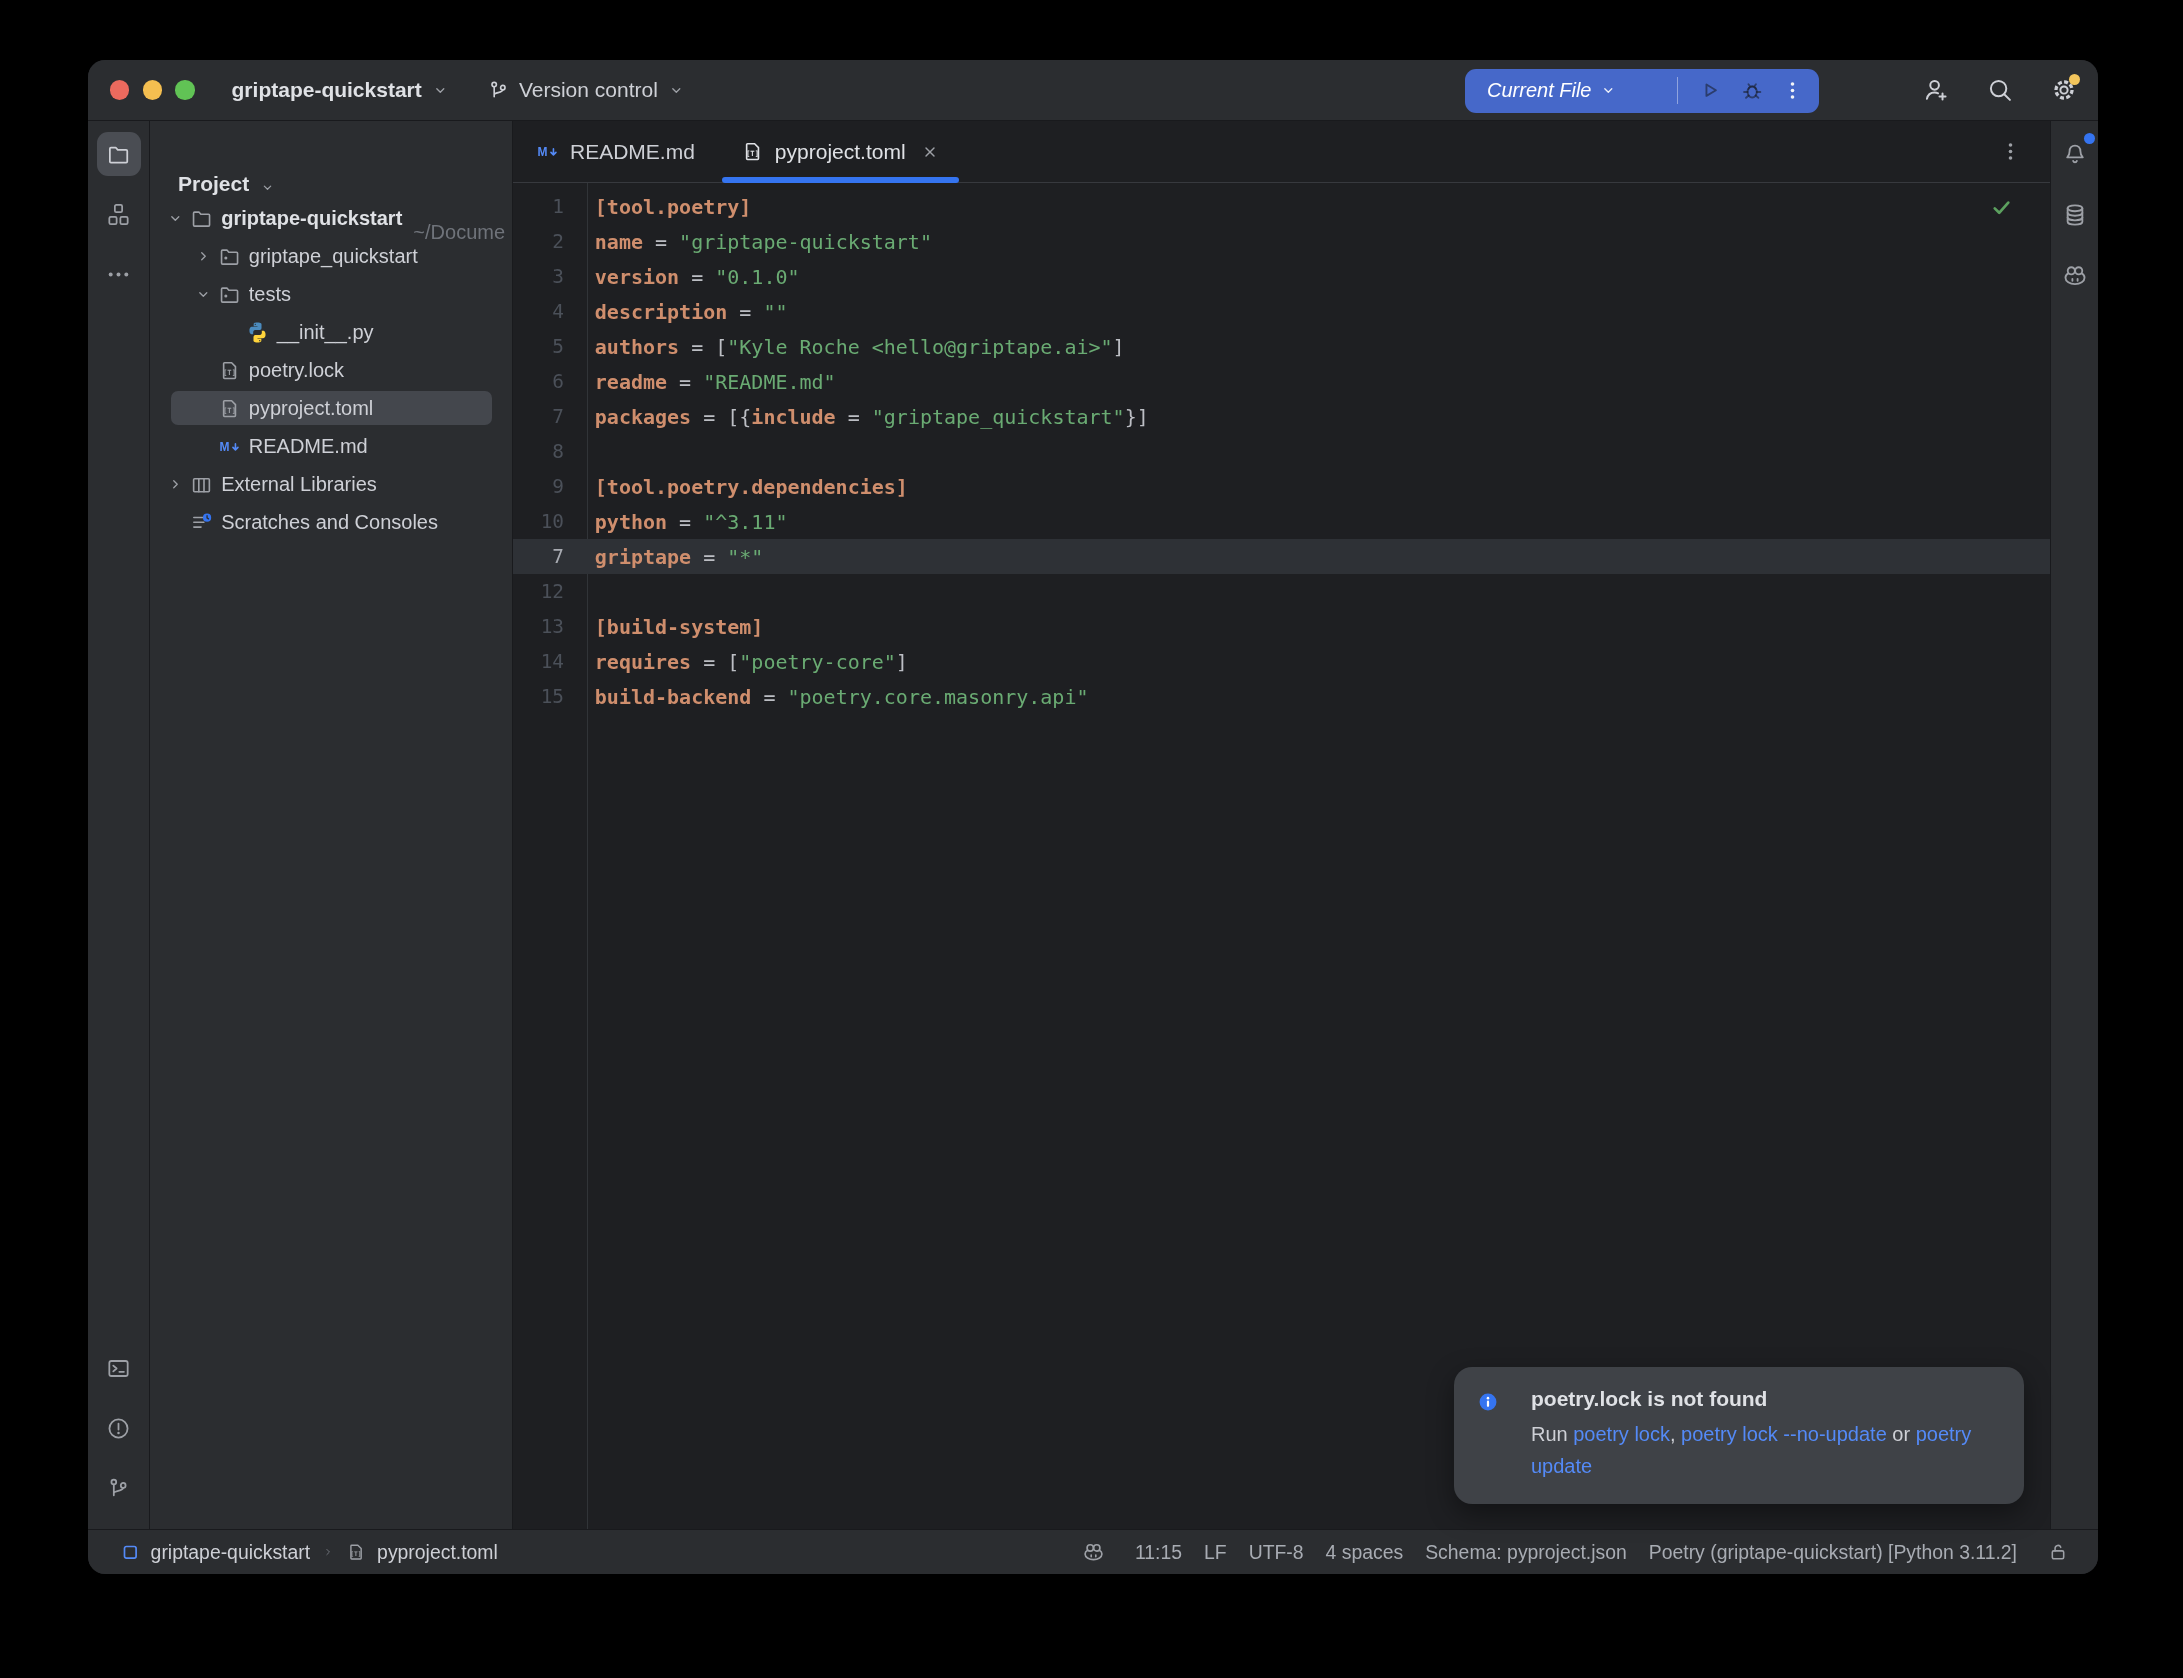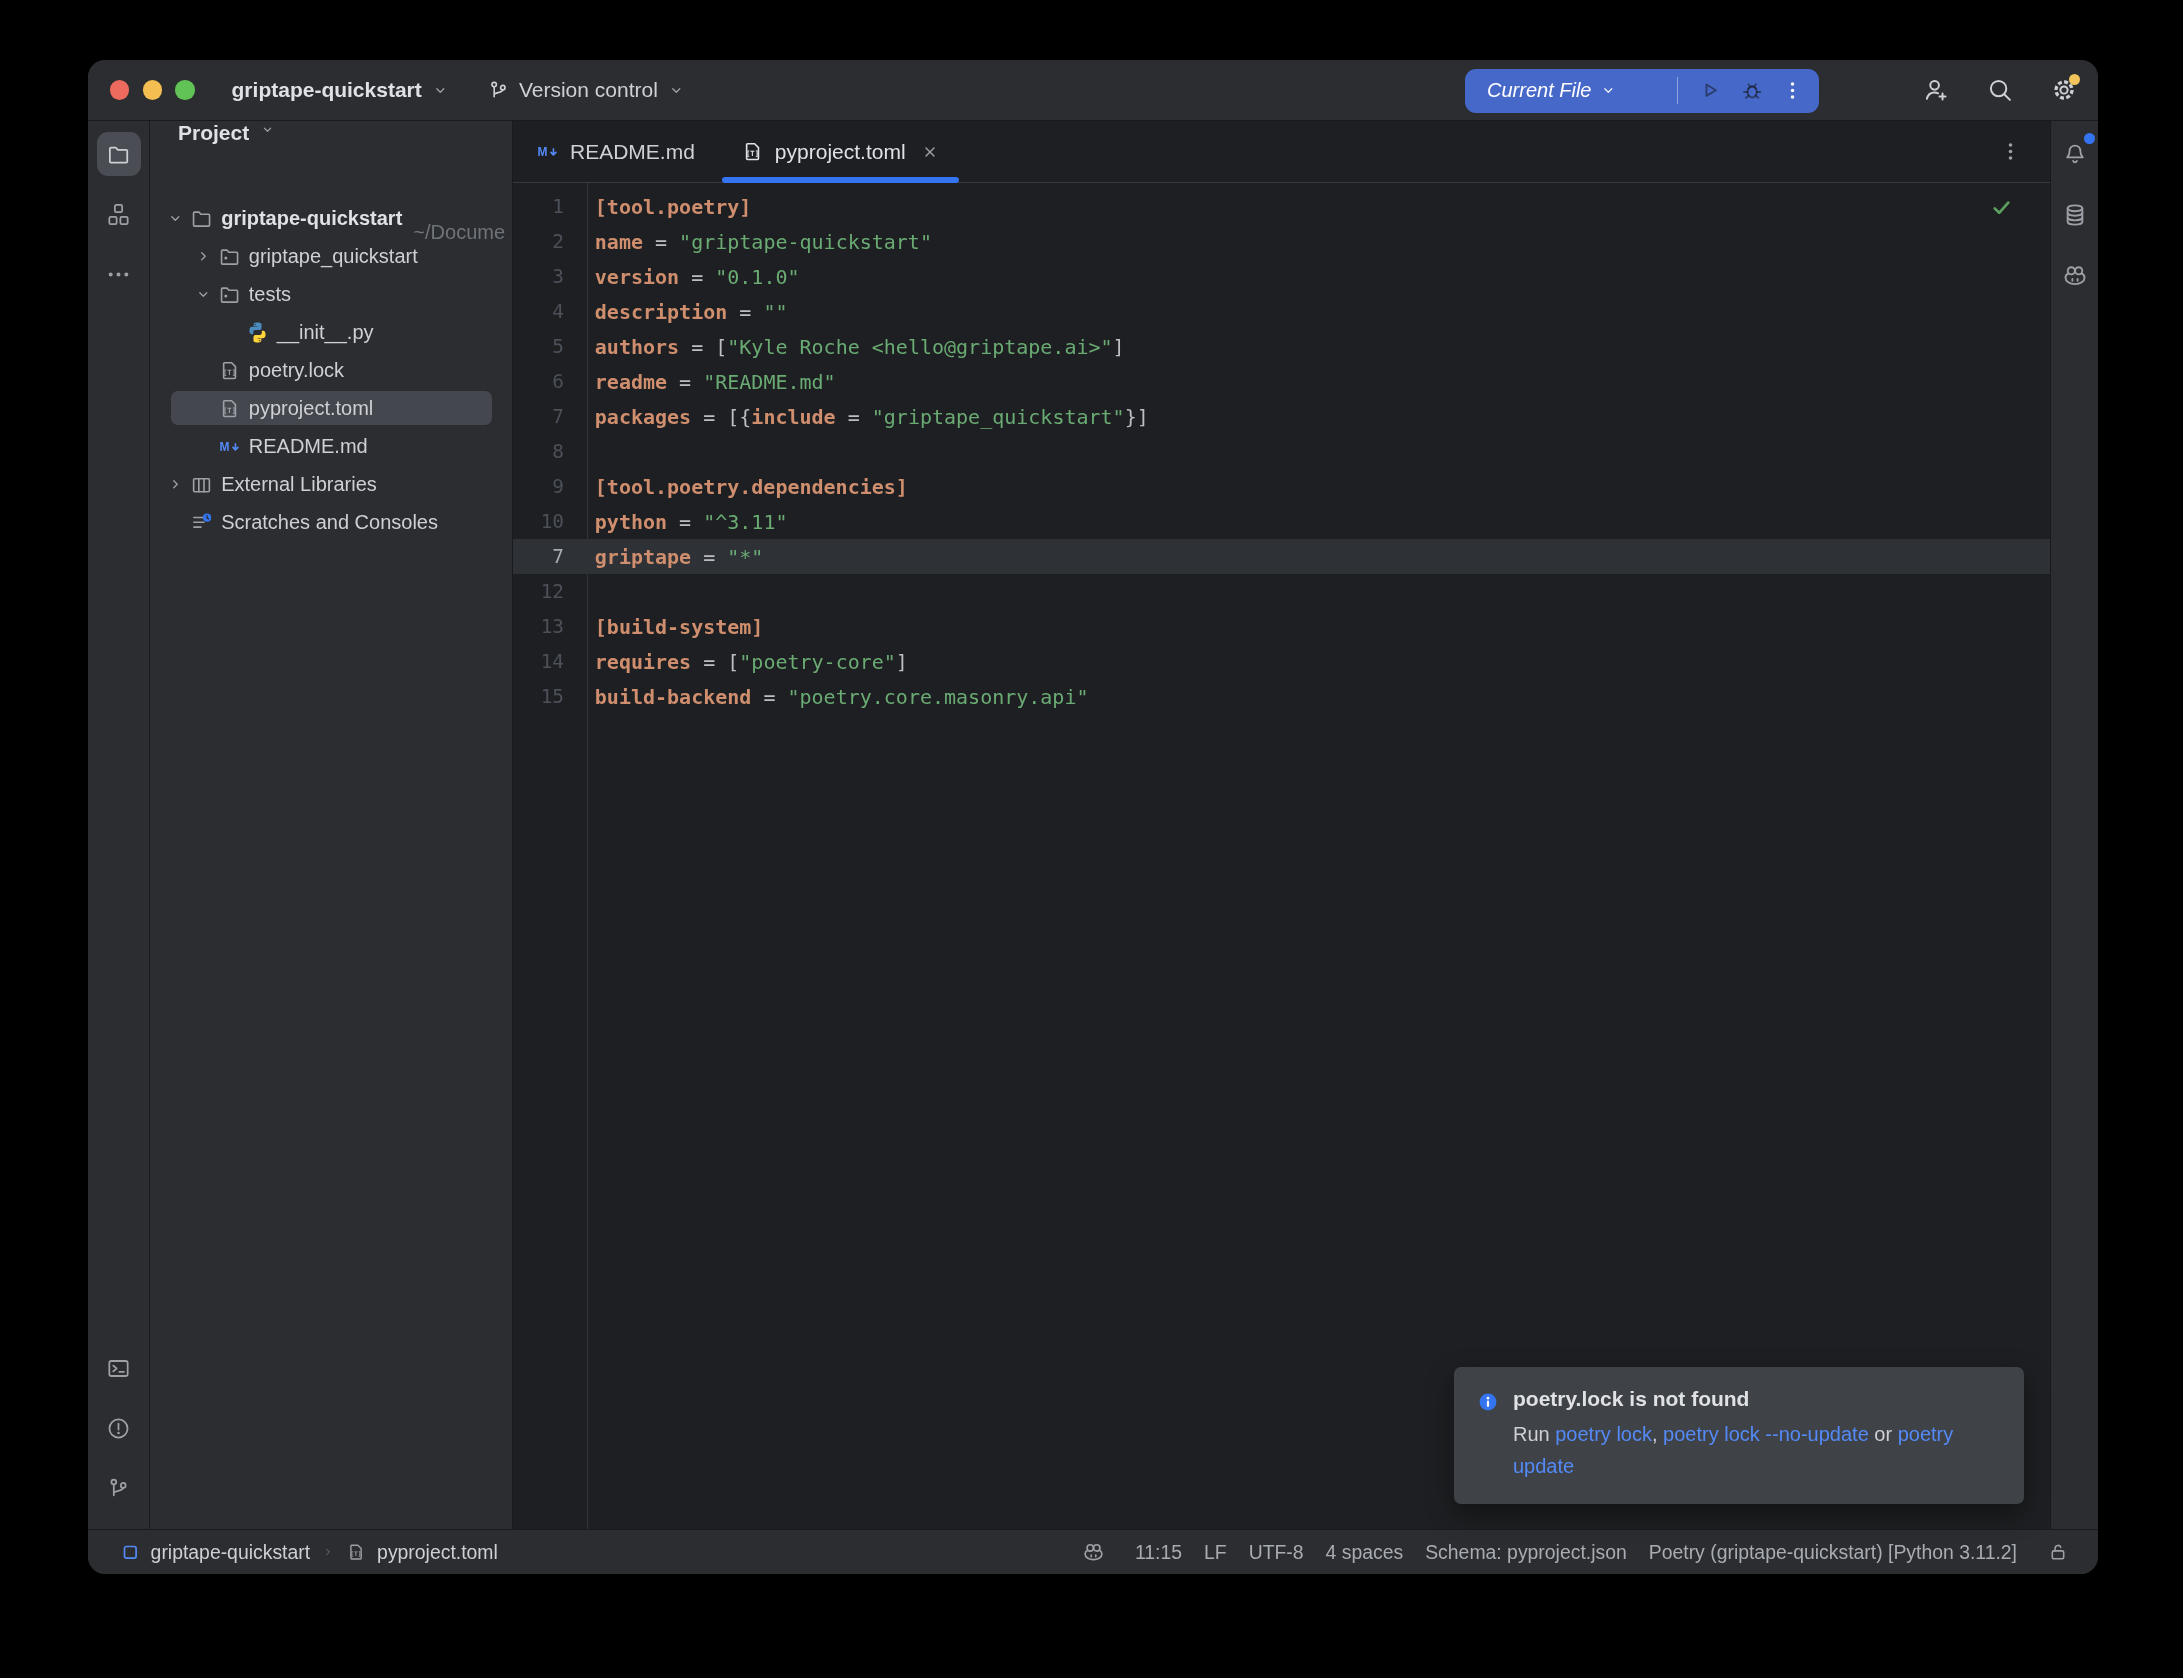--- a/index.html
+++ b/index.html
@@ -53,21 +53,21 @@
   .tool-btn.active{background:#4A4D53;}
   .tool-sm{width:37px;height:37px;display:flex;align-items:center;justify-content:center;
     color:var(--text-dim);margin-bottom:23px;}
   .tool-sm .ic{width:25px;height:25px;}
   .ab-bottom{margin-top:auto;display:flex;flex-direction:column;align-items:center;}
   .ab-bottom .tool-sm:last-child{margin-bottom:22px;}
 
   
   .project-panel{width:363px;background:var(--bg-panel);border-right:0.8px solid var(--border);
     overflow:hidden;flex:0 0 auto;}
-  .panel-header{height:75px;display:flex;align-items:flex-start;gap:9.3px;padding-left:28px;}
+  .panel-header{height:75px;display:flex;align-items:flex-end;gap:9.3px;padding-left:28px;}
   .panel-header .ttl{font-size:21px;font-weight:600;color:var(--text-bright);}
   .panel-header .chev{width:17px;height:17px;}
   .tree{margin-top:3.1px;}
   .tree-row{height:38px;display:flex;align-items:center;position:relative;
     font-size:20px;color:var(--text);white-space:nowrap;}
   .lvl0{padding-left:12.4px}.lvl1{padding-left:40px}.lvl2{padding-left:68px}
   .slot{width:26.4px;height:26.4px;flex:0 0 auto;display:flex;align-items:center;
     justify-content:center;color:var(--text-dim);position:relative;z-index:1;}
   .slot .ic{width:18.6px;height:18.6px;}
   .tree-ic{width:23px;height:23px;margin:0 7.8px 0 1.6px;flex:0 0 auto;color:var(--text-dim);
@@ -114,21 +114,21 @@
   .crumbs{display:flex;align-items:center;gap:11px;color:var(--text);}
   .crumb-sep{width:14px;height:14px;color:var(--text-faint);}
   .crumb-ic{width:20px;height:20px;color:var(--text-dim);}
   .module-ic{width:18.6px;height:18.6px;}
   .sb-right{margin-left:auto;display:flex;align-items:center;gap:29.5px;}
   .sb-item{white-space:nowrap;}
   .sb-ic{width:23px;height:23px;color:var(--text-dim);}
 
   
   .notification{position:absolute;right:74px;bottom:70px;width:570px;background:#3F4247;
-    border-radius:7px;padding:20px 23px 22px;display:flex;gap:14px;z-index:5;
+    border-radius:18px;padding:20px 23px 22px;display:flex;gap:32px;z-index:5;
     box-shadow:0 9.3px 26.4px rgba(0,0,0,.4);}
   .notif-icon{width:22px;height:22px;flex:0 0 auto;margin-top:3.9px;}
   .notif-title{font-size:21px;font-weight:700;color:var(--text-bright);margin-bottom:7px;}
   .notif-body{font-size:20px;color:var(--text);line-height:32px;}
   .notif-body .link{color:var(--link);}
 </style>
 </head>
 <body>
 
 <div class="window">

